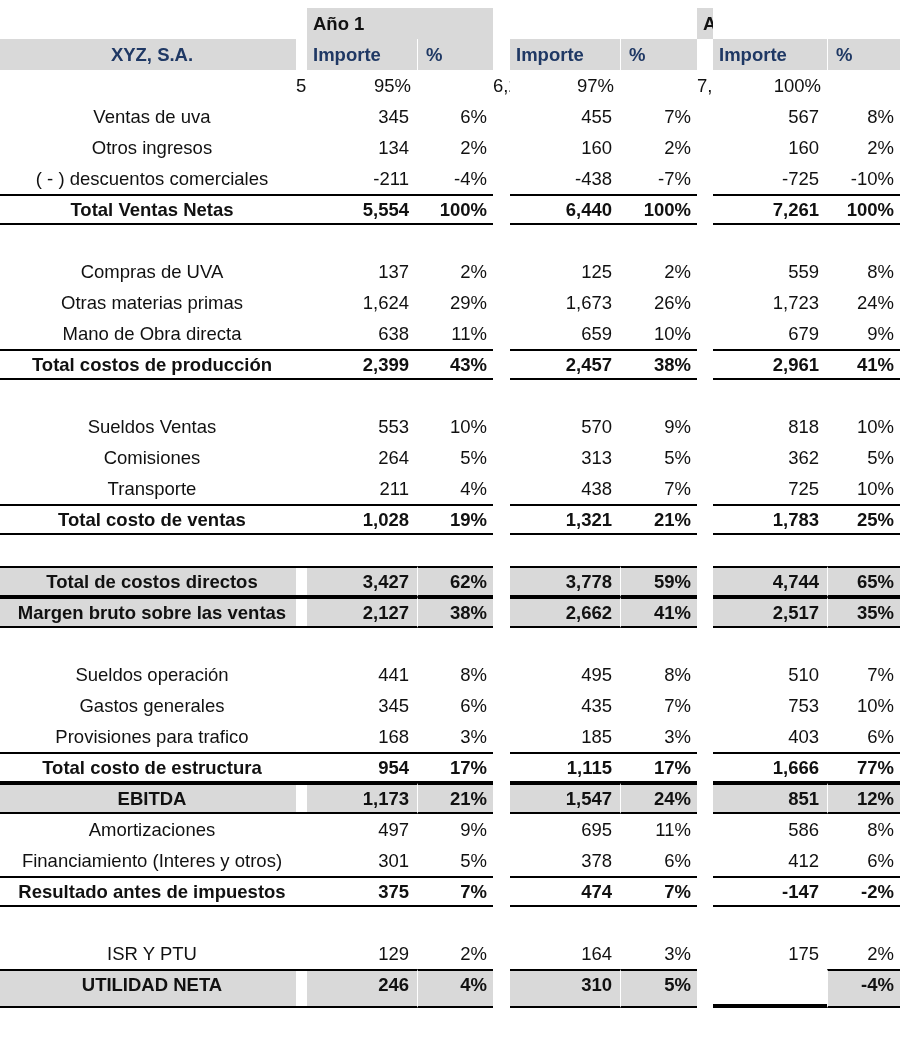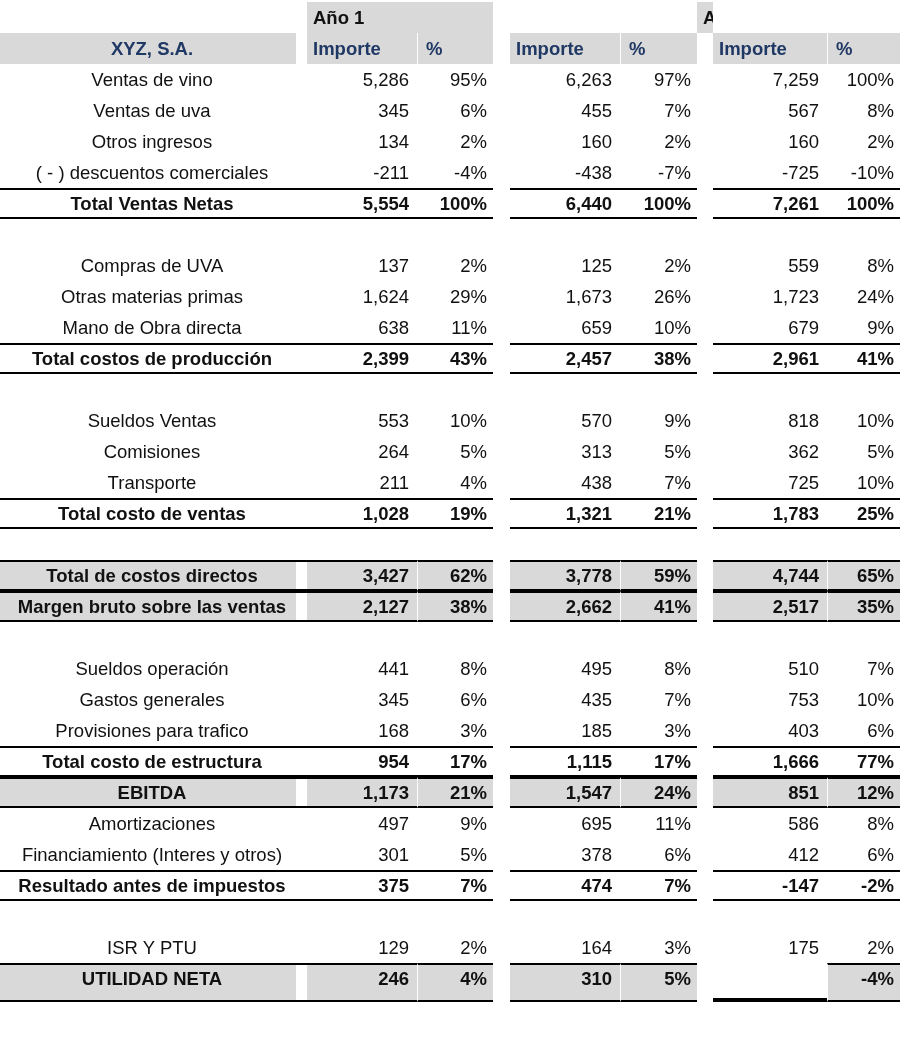--- a/index.html
+++ b/index.html
@@ -9,21 +9,21 @@
     --line:#000000;
     --ink:#111111;
   }
   html,body{margin:0;padding:0;}
   body{
     width:900px;height:1039px;background:#ffffff;
     font-family:"Liberation Sans","DejaVu Sans",sans-serif;
     font-size:18.5px;color:var(--ink);
     -webkit-font-smoothing:antialiased;
   }
-  .sheet{padding-top:2px;width:900px;}
+  .sheet{padding-top:8px;width:900px;}
   
   .row{
     display:grid;
     grid-template-columns:296px 11px 110px 76px 17px 110px 77px 16px 114px 73px;
     height:31px;line-height:31px;
   }
   
   .row.hdr1{grid-template-columns:296px 11px 186px 17px 187px 16px 187px;}
   .cell{overflow:hidden;white-space:nowrap;box-sizing:border-box;}
   .label{padding-left:8px;text-align:center;}
@@ -66,21 +66,20 @@
     <div class="cell"></div>
     <div class="cell imp-h hdrgray navy">Importe</div>
     <div class="cell pct-h hdrgray navy sep">%</div>
     <div class="cell"></div>
     <div class="cell imp-h hdrgray navy">Importe</div>
     <div class="cell pct-h hdrgray navy sep">%</div>
   </div>
 
   <div id="rows">
       <div class="row data">
-        <div class="cell label">Ventas de vino</div>
         <div class="cell gap0"></div>
         <div class="cell imp">5,286</div>
         <div class="cell pct sep">95%</div>
         <div class="cell gap"></div>
         <div class="cell imp">6,263</div>
         <div class="cell pct sep">97%</div>
         <div class="cell gap"></div>
         <div class="cell imp">7,259</div>
         <div class="cell pct sep">100%</div>
       </div>

